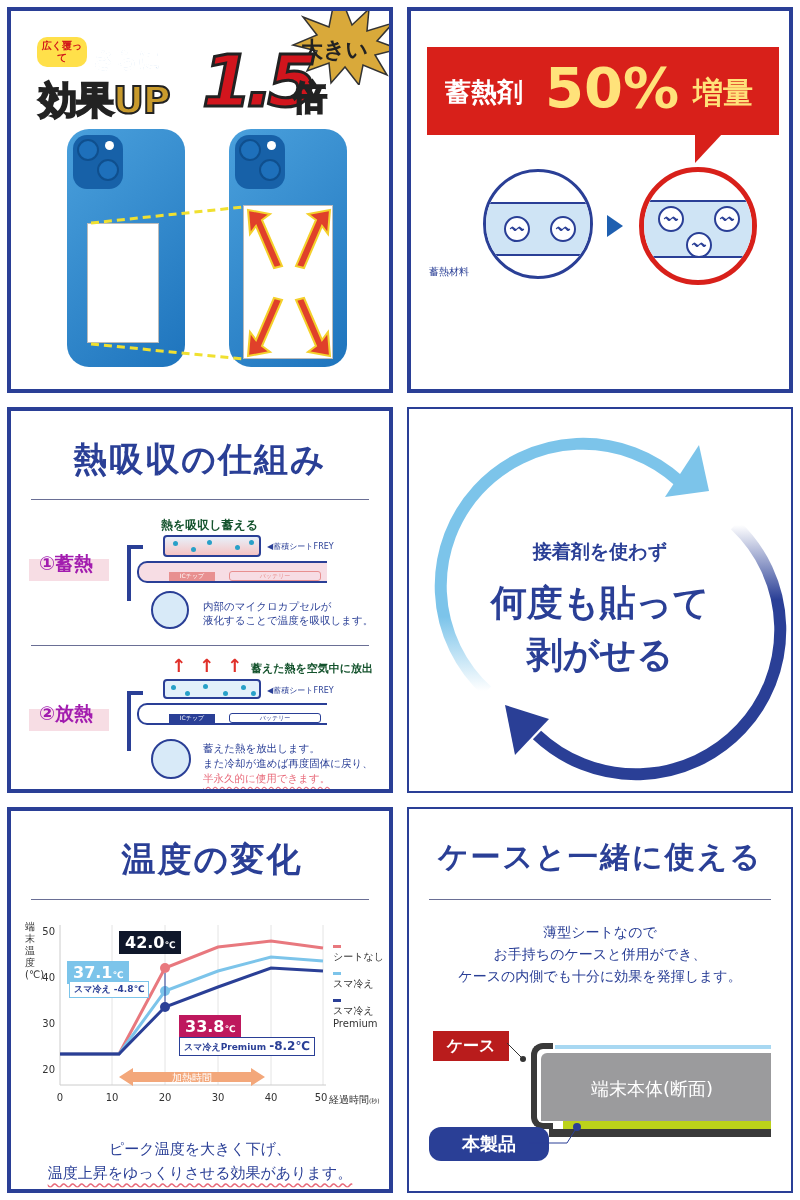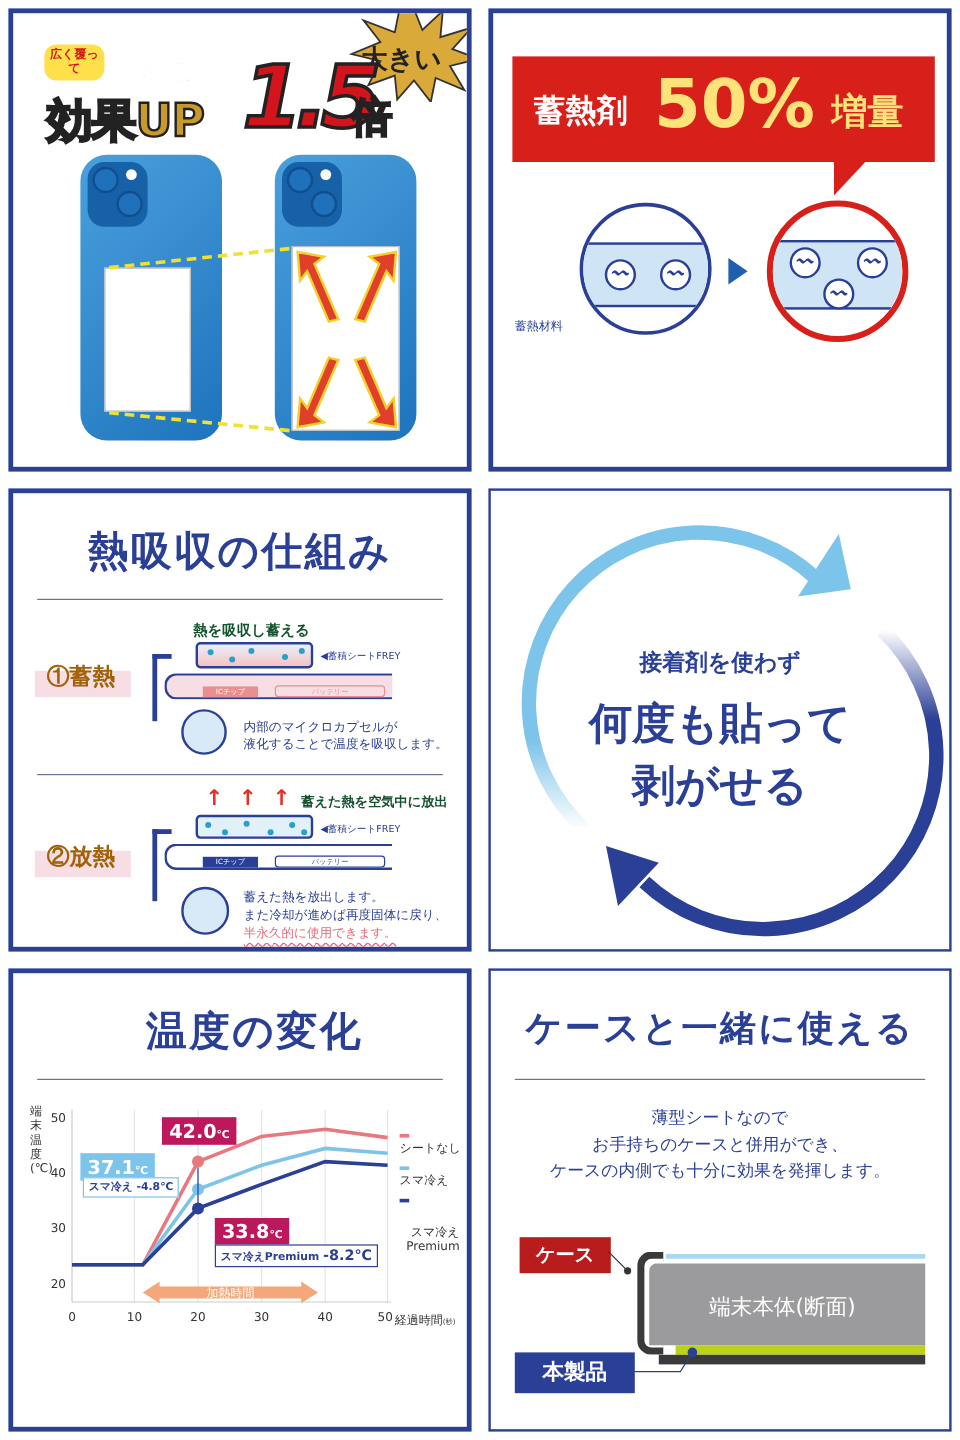--- a/index.html
+++ b/index.html
@@ -31,21 +31,21 @@
 
   
   .callout { position:absolute; left: 16px; top: 36px; width: 352px; height: 88px; background:#d8201a; }
   .callout-tail { position:absolute; left: 284px; top: 122px; width: 0; height: 0; border-left: 0 solid transparent; border-right: 28px solid transparent; border-top: 30px solid #d8201a; }
   .circ { position:absolute; border-radius:50%; overflow:hidden; }
   .band { position:absolute; left:0; right:0; background:#cfe4f5; border-top: 2px solid #2a3f96; border-bottom: 2px solid #2a3f96; }
   .cap { position:absolute; width: 26px; height: 26px; border-radius:50%; border: 2px solid #2a3f96; background:#fff; text-align:center; font-size: 14px; line-height: 20px; color:#2a3f96; }
 
   
   .label-bg { position:absolute; background:#f7dde4; }
-  .step-label { position:absolute; font-size: 19px; font-weight:bold; color:#a16207;font-family:Liberation Mono, monospace; }
+  .step-label { position:absolute; font-size: 19px; font-weight:bold; color:#a21caf; }
   .red-text { color: #14532d; font-weight: bold; }
   .small { font-size: 11px; }
   .sheet-bar { position:absolute; border: 2px solid #2a3f96; border-radius: 4px; }
   .dot { position:absolute; width: 5px; height: 5px; border-radius: 50%; background: #28a0c8; }
   .arrowup { position:absolute; font-size: 18px; color:#e0302a; font-weight:bold; }
 
   
   .legend-txt { font-size: 10px; color: #333; }
 
   
@@ -241,35 +241,39 @@
     <g font-size="10" fill="#333" font-family="DejaVu Sans, sans-serif" text-anchor="end">
       <text x="44" y="24">50</text>
         <text x="44" y="70">40</text>
         <text x="44" y="116">30</text>
         <text x="44" y="162">20</text>
     </g>
   </svg>
   <div class="abs" style="left:14px;top:110px;width:14px;font-size:10px;color:#333;line-height:12px;">端末温度(℃)</div>
   <div class="abs" style="left:318px;top:282px;font-size:10px;color:#333;"><span>経過時間</span><span style="font-size:6px;">(秒)</span></div>
 
-  <div class="abs" style="left:108px;top:120px;background:#be185d;color:#fff;font-weight:bold;font-size:16px;padding:2px 6px;margin-left:16px;"><span>42.0</span><span style="font-size:9px;">℃</span></div>
+  <div class="abs" style="left:108px;top:120px;background:#0f172a;color:#fff;font-weight:bold;font-size:16px;padding:2px 6px;"><span>42.0</span><span style="font-size:9px;">℃</span></div>
   <div class="abs" style="left:56px;top:150px;background:#7cc4ea;color:#fff;font-weight:bold;font-size:16px;padding:2px 6px;"><span>37.1</span><span style="font-size:9px;">℃</span></div>
   <div class="abs" style="left:58px;top:170px;border:1px solid #7cc4ea;background:#fff;color:#2a3f96;font-weight:bold;font-size:9px;padding:1px 4px;">スマ冷え -4.8℃</div>
   <div class="abs" style="left:168px;top:204px;background:#be185d;color:#fff;font-weight:bold;font-size:16px;padding:2px 6px;"><span>33.8</span><span style="font-size:9px;">℃</span></div>
   <div class="abs" style="left:168px;top:226px;border:1px solid #2a3f96;background:#fff;color:#2a3f96;font-weight:bold;font-size:9px;padding:1px 4px;"><span>スマ冷えPremium</span> <span style="font-size:12px;">-8.2℃</span></div>
 
   <div class="abs" style="left:322px;top:134px;">
     <div style="width:8px;height:3px;background:#e8787e;"></div>
     <div class="legend-txt" style="margin:2px 0 8px;">シートなし</div>
     <div style="width:8px;height:3px;background:#7cc4ea;"></div>
     <div class="legend-txt" style="margin:2px 0 8px;">スマ冷え</div>
     <div style="width:8px;height:3px;background:#2a3f96;"></div>
-    <div class="legend-txt" style="margin-top:18px;width:50px;text-align:right;">スマ冷え Premium</div>
-  </div>
-
+    <div class="legend-txt" style="margin-top:2px;width:50px;">スマ冷え Premium</div>
+  </div>
+
+  <div class="abs" style="left:0;right:0;top:326px;text-align:center;font-size:15px;color:#2a3f96;line-height:24px;">
+    <div>ピーク温度を大きく下げ、</div>
+    <div><span class="wavy">温度上昇をゆっくりさせる効果があります。</span></div>
+  </div>
 </div>
 
 <div class="panel" id="p6">
   <div class="title" style="top:28px;font-size:30px;">ケースと一緒に使える</div>
   <div class="rule" style="top:90px;"></div>
   <div class="abs" style="left:0;right:0;top:112px;text-align:center;font-size:14px;color:#2a3f96;line-height:22px;">
     <div>薄型シートなので</div>
     <div>お手持ちのケースと併用ができ、</div>
     <div>ケースの内側でも十分に効果を発揮します。</div>
   </div>
@@ -280,18 +284,18 @@
     <div class="abs" style="left:50px;top:24px;font-size:18px;color:#fff;">端末本体(断面)</div>
   </div>
   <div class="abs" style="left:154px;top:312px;width:208px;height:8px;background:#bcd21a;"></div>
   <div class="abs" style="left:140px;top:320px;width:222px;height:8px;background:#3a3a3a;"></div>
 
   <div class="lbl-box" style="left:24px;top:222px;width:76px;height:30px;background:#b91c1c;font-size:16px;line-height:30px;">ケース</div>
   <svg class="abs" style="left:96px;top:232px;" width="30" height="24">
       <line x1="2" y1="2" x2="18" y2="18" stroke="#333" stroke-width="1"></line>
       <circle cx="18" cy="18" r="3" fill="#333"></circle>
     </svg>
-  <div class="lbl-box" style="left:20px;top:318px;width:100px;height:34px;background:#2a3f96;font-size:18px;line-height:34px;">本製品</div>
+  <div class="lbl-box" style="left:20px;top:318px;width:120px;height:34px;background:#2a3f96;font-size:18px;line-height:34px;border-radius:12px;">本製品</div>
   <svg class="abs" style="left:118px;top:308px;" width="60" height="30">
       <polyline points="2,26 40,26 50,10" fill="none" stroke="#2a3f96" stroke-width="1"></polyline>
       <circle cx="50" cy="10" r="4" fill="#2a3f96"></circle>
     </svg>
 </div>
 
 </body></html>

